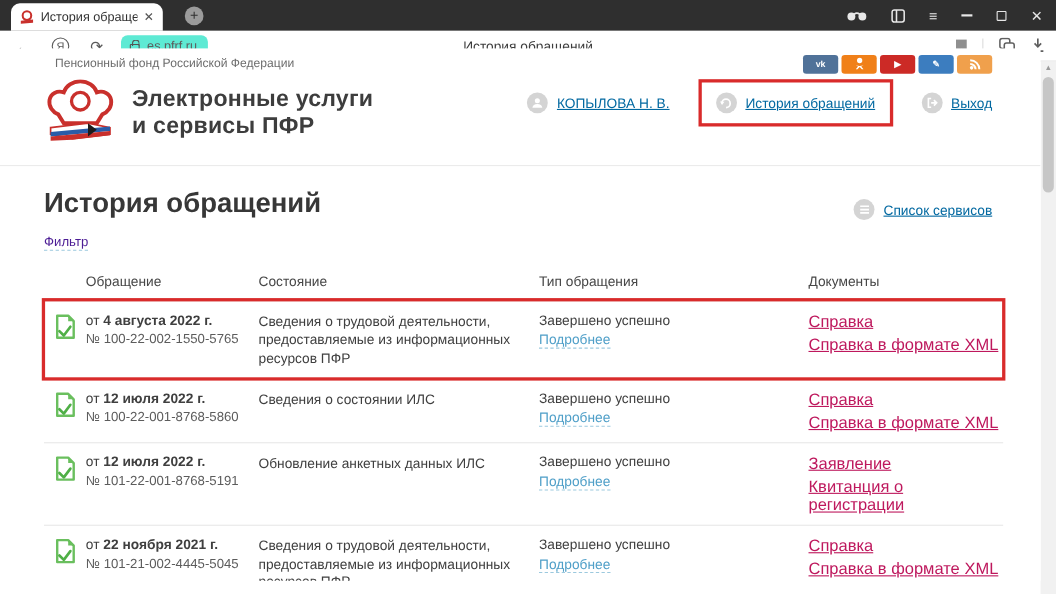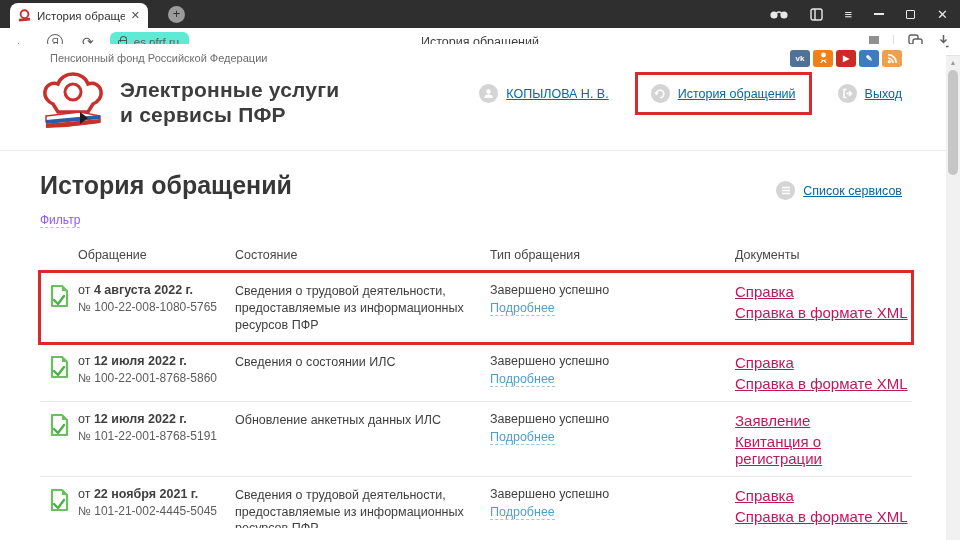--- a/index.html
+++ b/index.html
@@ -43,39 +43,39 @@
   .scrollbar { position:absolute; top:56px; right:0; width:14px; height:484px; background:#f1f1f1; }
   .sb-up { height:13px; text-align:center; font-size:7px; color:#9a9a9a; line-height:13px; }
   .sb-thumb { position:absolute; top:14px; left:2px; width:10px; height:105px; background:#c6c6c6; border-radius:5px; }
 
   
   .content { position:absolute; top:44px; left:0; width:946px; height:484px; background:#fff; overflow:hidden; }
   .site-topbar { height:28px; display:flex; align-items:center; justify-content:space-between;
                  padding:0 44px 0 50px; }
   .site-name { font-size:11px; color:#6d6d6d; }
   .socials { display:flex; gap:3px; }
-  .soc { width:20px; height:17px; border-radius:3px; display:flex; align-items:center; justify-content:center;
+  .soc { width:32px; height:17px; border-radius:3px; display:flex; align-items:center; justify-content:center;
          color:#fff; font-size:8px; font-weight:bold; }
 
   .site-header { height:79px; border-bottom:1px solid #ebebeb; display:flex; align-items:flex-start;
                  padding:0 44px 0 40px; }
   .brand { display:flex; align-items:center; gap:14px; }
   .brand-text { font-size:21px; font-weight:bold; color:#3d3d3d; line-height:25px; letter-spacing:.2px; }
   .hdr-links { margin-left:auto; display:flex; align-items:center; gap:26px; }
   .hdr-item { display:flex; align-items:center; gap:8px; }
   .circ { width:19px; height:19px; border-radius:50%; background:#d4d4d4; display:flex;
           align-items:center; justify-content:center; flex:0 0 auto; }
   .hdr-link { font-size:12.5px; color:#0369a1; text-decoration:underline; white-space:nowrap; }
   .red-box { border:3px solid #d92b2b; padding:9px 13px; display:flex; align-items:center; }
 
   .page-head { display:flex; align-items:flex-end; justify-content:space-between; padding:20px 44px 0 40px; }
   .page-title { font-size:25px; font-weight:bold; color:#373737; }
   .services { display:flex; align-items:center; gap:8px; }
 
-  .filter-link { display:inline-block; margin:13px 0 0 40px; font-size:12px; color:#8b5cf6;
+  .filter-link { display:inline-block; margin:13px 0 0 40px; font-size:12px; color:#4c1d95;
                  border-bottom:1px dashed #9cc9de; }
 
   .tbl { margin:14px 34px 0 40px; }
   .thead, .trow { display:grid; grid-template-columns:195px 255px 245px 1fr; }
   .thead { padding:6px 0 10px; font-size:12.5px; color:#474747; }
   .thead .h1 { padding-left:38px; }
   .trow { border-top:1px solid #e8e8e8; padding:10px 0 9px; font-size:12.5px; color:#3f3f3f; }
   .trow.hl { outline:3px solid #d92b2b; outline-offset:-1px; }
   .c1 { display:flex; gap:9px; padding-left:10px; }
   .docicon { flex:0 0 auto; margin-top:1px; }
@@ -256,21 +256,21 @@
     <div class="c1">
       <span class="docicon">
         <svg width="19" height="24" viewBox="0 0 19 24">
           <path d="M2 2 H12 L17 7 V22 H2 Z" fill="#fff" stroke="#6abf5e" stroke-width="2.2" stroke-linejoin="round"></path>
           <path d="M12 2 L17 7 H12 Z" fill="#6abf5e"></path>
           <path d="M4 16 L8 20 L14 12" fill="none" stroke="#4faf46" stroke-width="2.4" stroke-linecap="round" stroke-linejoin="round"></path>
         </svg>
       </span>
       <div class="dater">
         <div class="dline"><span>от </span><b>4 августа 2022 г.</b></div>
-        <div class="num">№ 100-22-008-1080-5765</div>
+        <div class="num">№ 100-22-002-1550-5765</div>
       </div>
     </div>
     <div class="c2">Сведения о трудовой деятельности, предоставляемые из информационных ресурсов ПФР</div>
     <div class="c3">
       <div class="status">Завершено успешно</div>
       <a class="more">Подробнее</a>
     </div>
     <div class="c4">
             <a class="doclink">Справка</a>
             <a class="doclink">Справка в формате XML</a>

